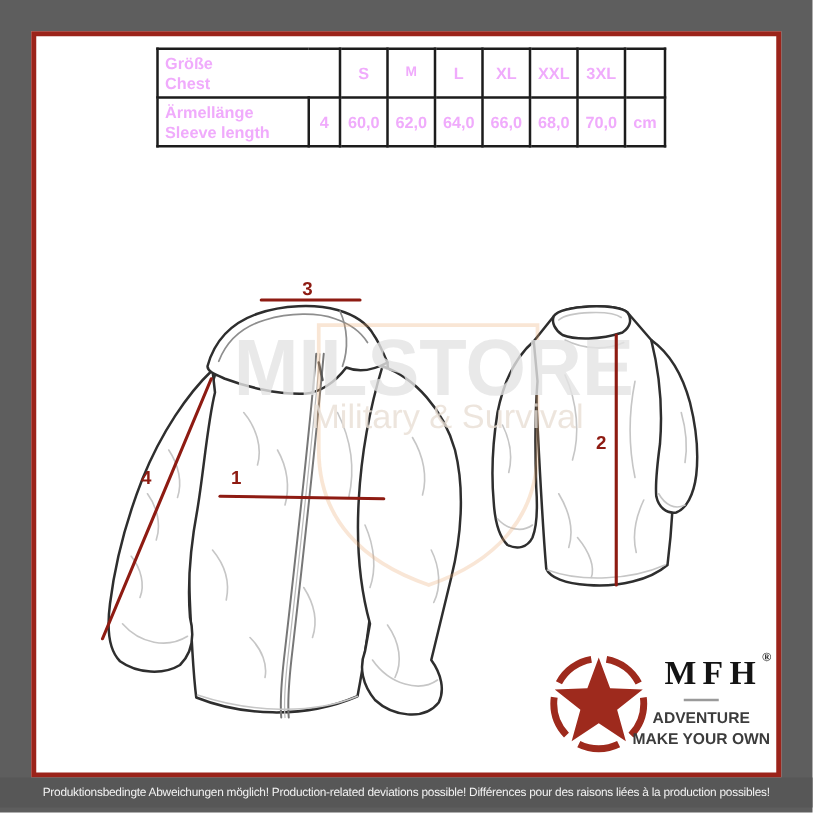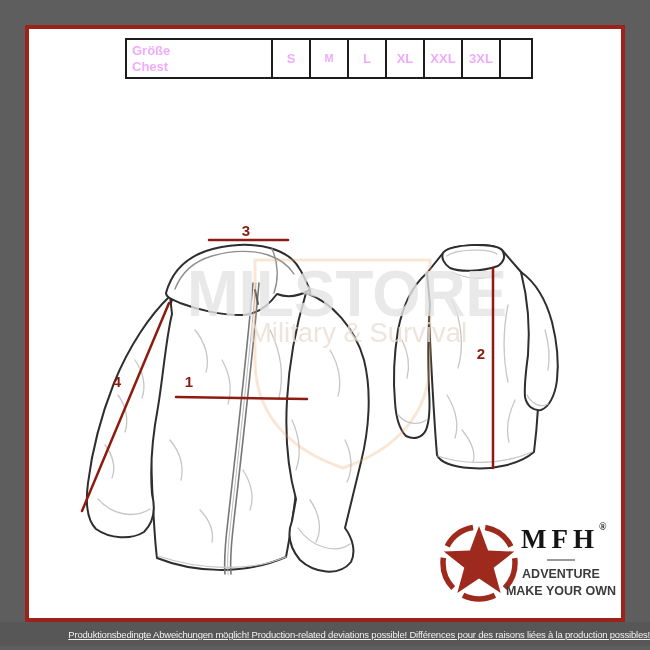--- a/index.html
+++ b/index.html
@@ -23,35 +23,35 @@
   }
   table.size-table td{
     border:2px solid #1c1c1c;text-align:center;vertical-align:middle;
     padding:0;height:33px;overflow:hidden;
   }
   table.size-table td.lbl{text-align:left;padding:2px 3px 2px 5px;}
   table.size-table tr.hdr td.msz{font-size:11px;}
   
   .star-wrap{position:absolute;left:438px;top:520px;width:84px;height:86px;}
   .brand{
-    position:absolute;left:521px;top:521px;width:96px;text-align:left;
+    position:absolute;left:521px;top:521px;width:96px;text-align:right;
     font-family:"Liberation Serif", serif;font-weight:bold;font-size:27px;
     letter-spacing:5px;color:#141414;white-space:nowrap;
   }
   .brand sup{font-size:10px;letter-spacing:0;vertical-align:18px;}
   .brand-divider{position:absolute;left:547px;top:559px;width:28px;height:2px;background:#9a9a9a;}
   .tagline{
     position:absolute;left:503px;top:566px;width:116px;text-align:center;
     font-weight:bold;font-size:12.5px;color:#3c3c3c;line-height:1.35;
   }
   
   .footer{
     position:absolute;left:0;top:622px;width:650px;height:24px;
     background:#575757;color:#f2f2f2;font-size:9.5px;letter-spacing:-0.2px;
-    line-height:26px;text-align:right;white-space:nowrap;text-decoration:underline;
+    line-height:26px;text-align:center;white-space:nowrap;
   }
 </style>
 </head>
 <body>
 
 <div class="content"></div>
 
 <svg class="art" width="650" height="650" viewBox="0 0 650 650">
 
   <g stroke-linecap="round" stroke-linejoin="round">
@@ -177,20 +177,34 @@
       <div>Chest</div>
     </td>
     <td>S</td>
     <td class="msz">M</td>
     <td>L</td>
     <td>XL</td>
     <td>XXL</td>
     <td>3XL</td>
     <td></td>
   </tr>
+  <tr>
+    <td class="lbl">
+      <div>Ärmellänge</div>
+      <div>Sleeve length</div>
+    </td>
+    <td>4</td>
+    <td>60,0</td>
+    <td>62,0</td>
+    <td>64,0</td>
+    <td>66,0</td>
+    <td>68,0</td>
+    <td>70,0</td>
+    <td>cm</td>
+  </tr>
 </tbody>
   </table>
 
 <div class="star-wrap">
   <svg width="84" height="86" viewBox="0 0 84 86">
     <circle cx="41" cy="43" r="36" fill="none" stroke="#9e2a1d" stroke-width="5.5" stroke-dasharray="33 12.2" stroke-dashoffset="5.2"></circle>
     <polygon fill="#9e2a1d" points="41,6 50.1,30.5 76.2,31.6 55.7,47.8 62.7,72.9 41,58.5 19.3,72.9 26.3,47.8 5.8,31.6 31.9,30.5"></polygon>
   </svg>
 </div>
 <div class="brand"><span>MFH</span><sup>®</sup></div>

